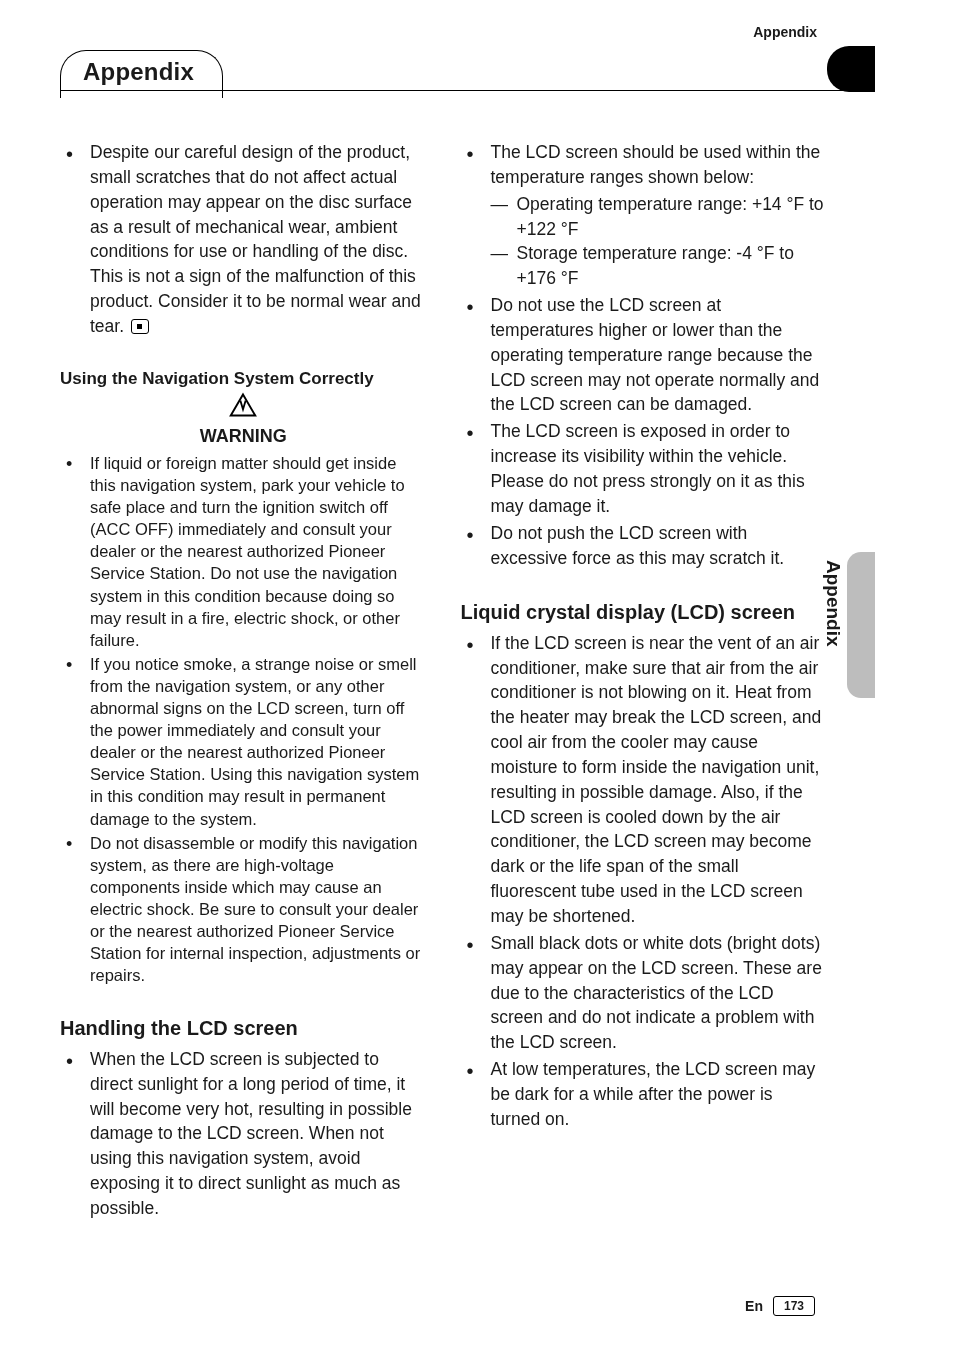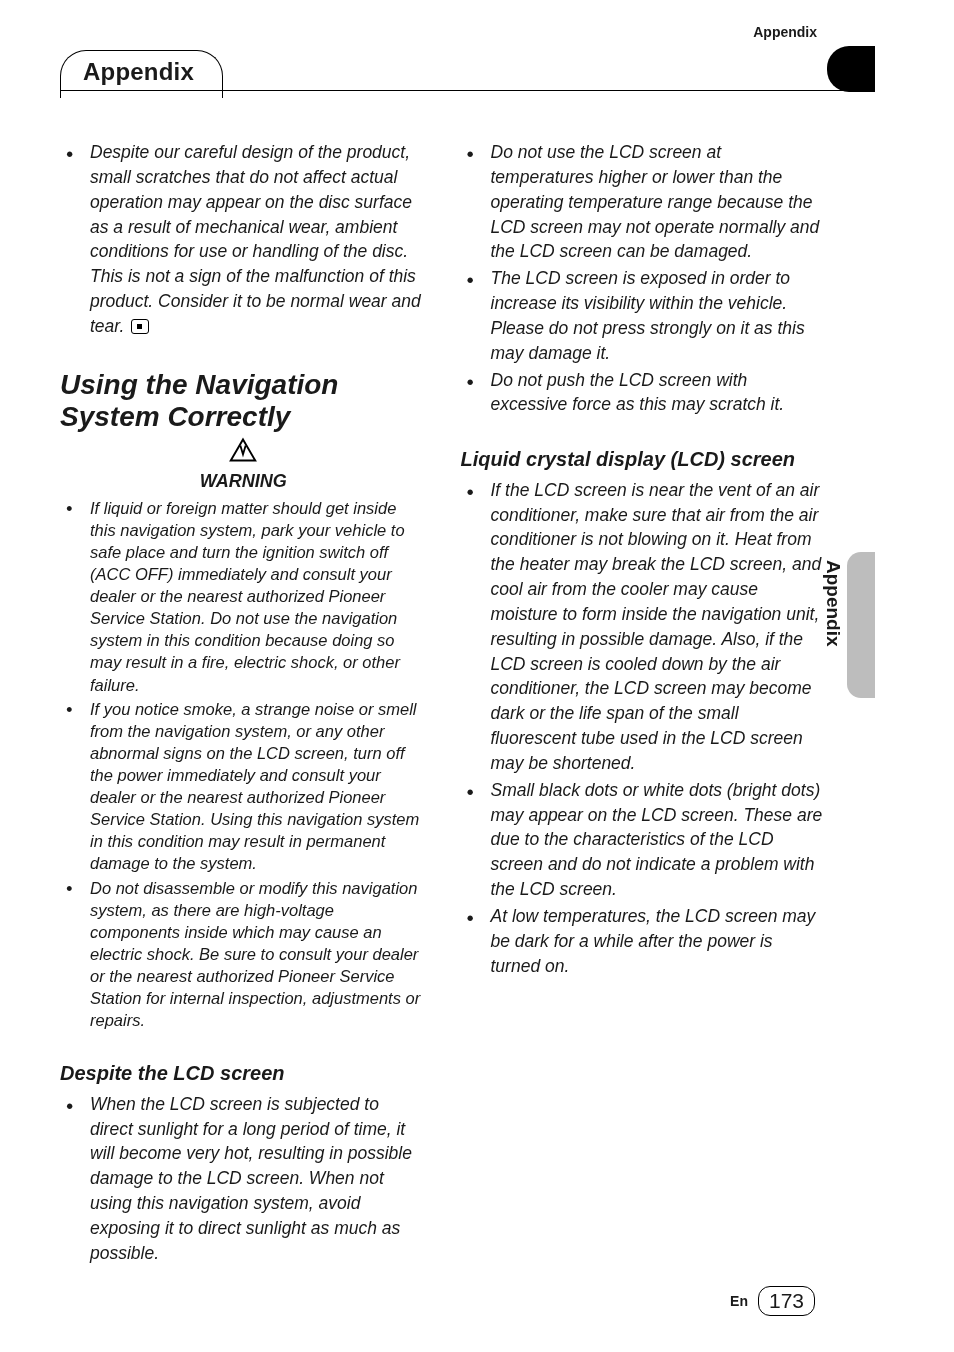--- a/index.html
+++ b/index.html
@@ -16,21 +16,21 @@
   }
   .chapter-title-wrap {
     position: absolute; left: 0; top: 22px;
     border: 1.2px solid #000; border-bottom: none;
     border-top-left-radius: 26px; border-top-right-radius: 26px;
     padding: 7px 28px 12px 22px; background: #fff;
   }
   .chapter-title { font-size: 24px; font-weight: 900; letter-spacing: 0.2px; }
 
   .columns { display: flex; gap: 34px; margin-top: 42px; }
-  .col { flex: 1; font-size: 17.5px; line-height: 1.42; font-style: italic; }
+  .col { flex: 1; font-size: 17.5px; line-height: 1.42; }
 
   ul.body-list { list-style: none; }
   ul.body-list > li { position: relative; padding-left: 30px; margin-bottom: 2px; }
   ul.body-list > li::before {
     content: "•"; position: absolute; left: 6px; top: 0; font-size: 20px;
   }
   ul.warn-list { list-style: none; font-size: 16.5px; line-height: 1.34; }
   ul.warn-list > li { position: relative; padding-left: 30px; margin-bottom: 2px; }
   ul.warn-list > li::before {
     content: "•"; position: absolute; left: 6px; top: 0; font-size: 18px;
@@ -43,43 +43,43 @@
 
   .end-mark {
     display: inline-block; width: 18px; height: 15px; border: 1.3px solid #000;
     border-radius: 3px; vertical-align: -2px; position: relative; margin-left: 2px;
   }
   .end-mark::after {
     content: ""; position: absolute; left: 5px; top: 4px; width: 5px; height: 5px;
     background: #000;
   }
 
-  h2.section { font-size: 28px; font-weight: 900; line-height: 1.15; margin-top: 30px; margin-bottom: 2px; }
+  h2.section { font-size: 17px; font-weight: 900; line-height: 1.15; margin-top: 30px; margin-bottom: 2px; }
   h3.subsection { font-size: 20px; font-weight: 900; margin-top: 28px; margin-bottom: 4px; }
 
   .warning-row { display: flex; align-items: center; gap: 6px; margin-top: 4px; margin-bottom: 2px; flex-direction: column; }
   .warn-tri { width: 28px; height: 26px; }
   .warning-label { font-weight: 900; font-size: 18px; }
 
   .side-tab {
     position: absolute; right: 0; top: 552px; width: 28px; height: 146px;
     background: #bdbdbd; border-top-left-radius: 14px; border-bottom-left-radius: 14px;
   }
   .side-tab-text {
     position: absolute; right: 31px; top: 560px; font-weight: 900; font-size: 19px;
     writing-mode: vertical-rl; text-orientation: mixed;
   }
 
   .footer {
     position: absolute; bottom: 36px; right: 60px; display: flex; align-items: center; gap: 10px; justify-content: space-between;
   }
   .lang { font-weight: 700; font-size: 14px; }
   .page-no {
-    border: 1.2px solid #000; border-radius: 12px; padding: 2px 10px;
-    font-weight: 400; font-size: 21px;
+    border: 1.2px solid #000; border-radius: 3px; padding: 2px 10px;
+    font-weight: 700; font-size: 12px;
   }
 </style>
 </head>
 <body>
 
 <div class="page">
 
   <div class="top-bar">
     <div class="top-label">Appendix</div>
     <div class="chapter-tab"></div>
@@ -108,28 +108,35 @@
         </svg>
         <span class="warning-label">WARNING</span>
       </div>
 
       <ul class="warn-list">
         <li><span>If liquid or foreign matter should get inside this navigation system, park your vehicle to safe place and turn the ignition switch off (ACC OFF) immediately and consult your dealer or the nearest authorized Pioneer Service Station. Do not use the navigation system in this condition because doing so may result in a fire, electric shock, or other failure.</span></li>
         <li><span>If you notice smoke, a strange noise or smell from the navigation system, or any other abnormal signs on the LCD screen, turn off the power immediately and consult your dealer or the nearest authorized Pioneer Service Station. Using this navigation system in this condition may result in permanent damage to the system.</span></li>
         <li><span>Do not disassemble or modify this navigation system, as there are high-voltage components inside which may cause an electric shock. Be sure to consult your dealer or the nearest authorized Pioneer Service Station for internal inspection, adjustments or repairs.</span></li>
       </ul>
 
-      <h3 class="subsection">Despite the LCD screen</h3>
+      <h3 class="subsection">Handling the LCD screen</h3>
       <ul class="body-list">
         <li><span>When the LCD screen is subjected to direct sunlight for a long period of time, it will become very hot, resulting in possible damage to the LCD screen. When not using this navigation system, avoid exposing it to direct sunlight as much as possible.</span></li>
       </ul>
     </div>
 
     <div class="col">
       <ul class="body-list">
+        <li>
+          <span>The LCD screen should be used within the temperature ranges shown below:</span>
+          <ul class="sub-list">
+            <li><span>Operating temperature range: +14 °F to +122 °F</span></li>
+            <li><span>Storage temperature range: -4 °F to +176 °F</span></li>
+          </ul>
+        </li>
         <li><span>Do not use the LCD screen at temperatures higher or lower than the operating temperature range because the LCD screen may not operate normally and the LCD screen can be damaged.</span></li>
         <li><span>The LCD screen is exposed in order to increase its visibility within the vehicle. Please do not press strongly on it as this may damage it.</span></li>
         <li><span>Do not push the LCD screen with excessive force as this may scratch it.</span></li>
       </ul>
 
       <h3 class="subsection">Liquid crystal display (LCD) screen</h3>
       <ul class="body-list">
         <li><span>If the LCD screen is near the vent of an air conditioner, make sure that air from the air conditioner is not blowing on it. Heat from the heater may break the LCD screen, and cool air from the cooler may cause moisture to form inside the navigation unit, resulting in possible damage. Also, if the LCD screen is cooled down by the air conditioner, the LCD screen may become dark or the life span of the small fluorescent tube used in the LCD screen may be shortened.</span></li>
         <li><span>Small black dots or white dots (bright dots) may appear on the LCD screen. These are due to the characteristics of the LCD screen and do not indicate a problem with the LCD screen.</span></li>
         <li><span>At low temperatures, the LCD screen may be dark for a while after the power is turned on.</span></li>

